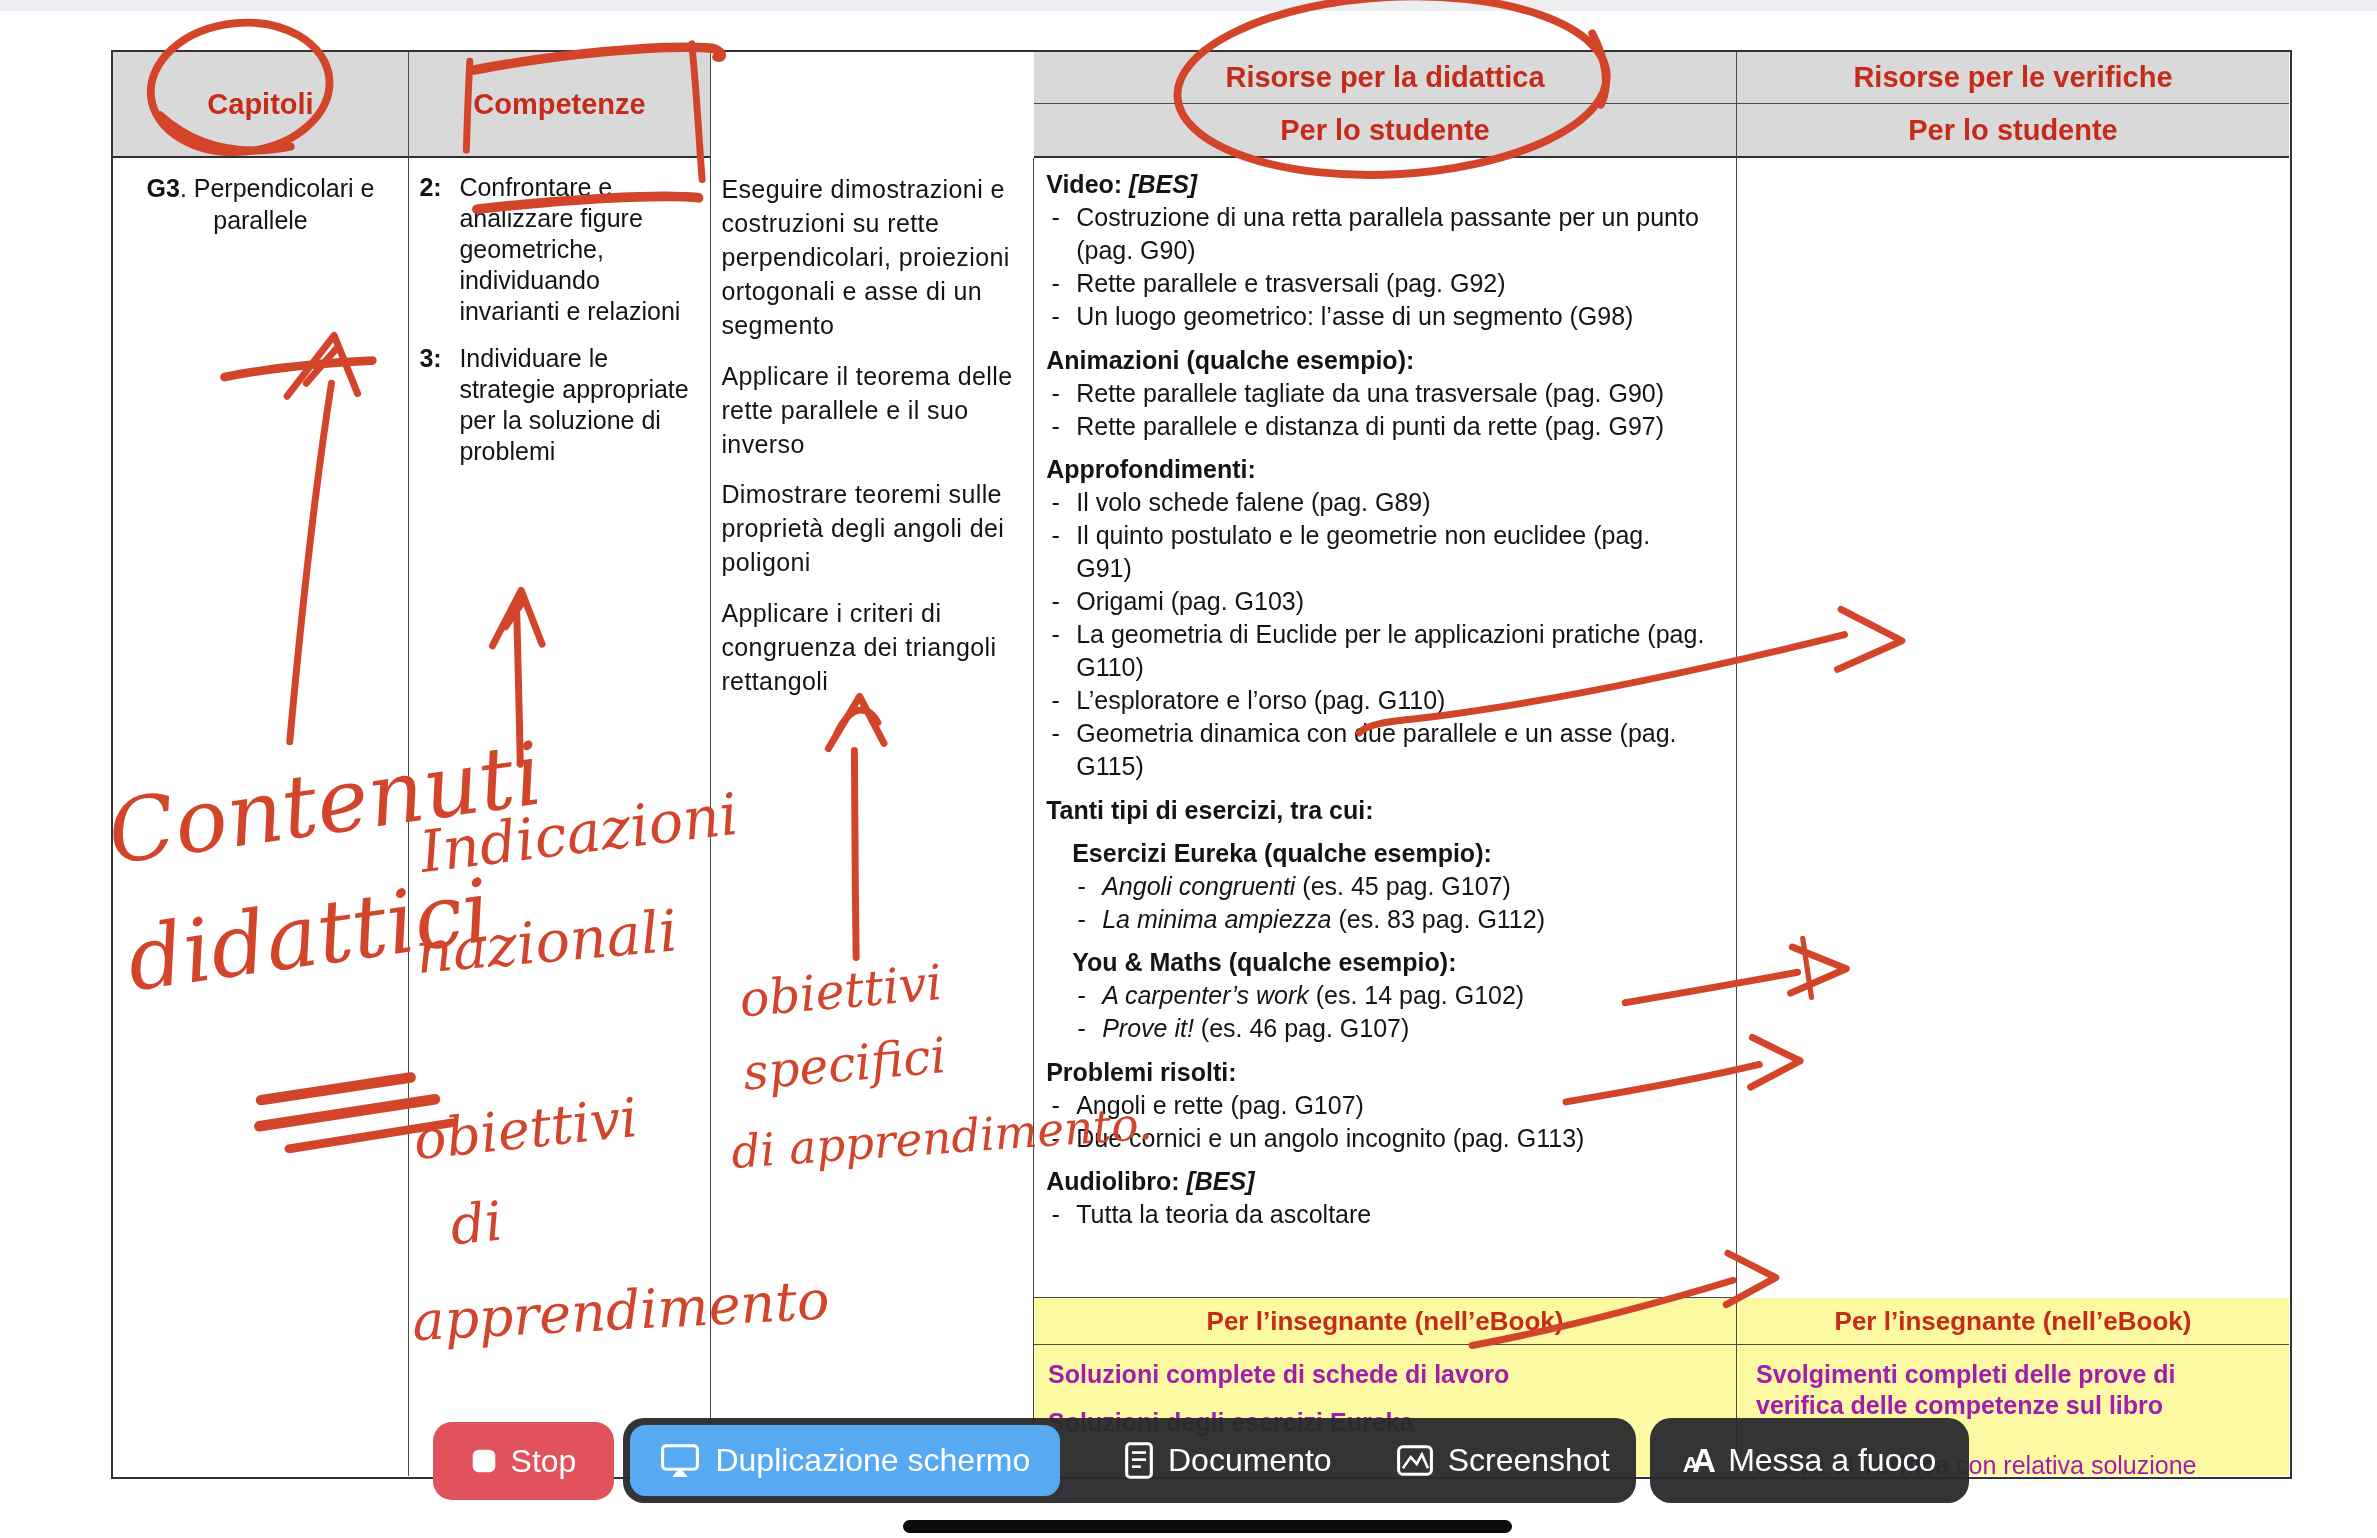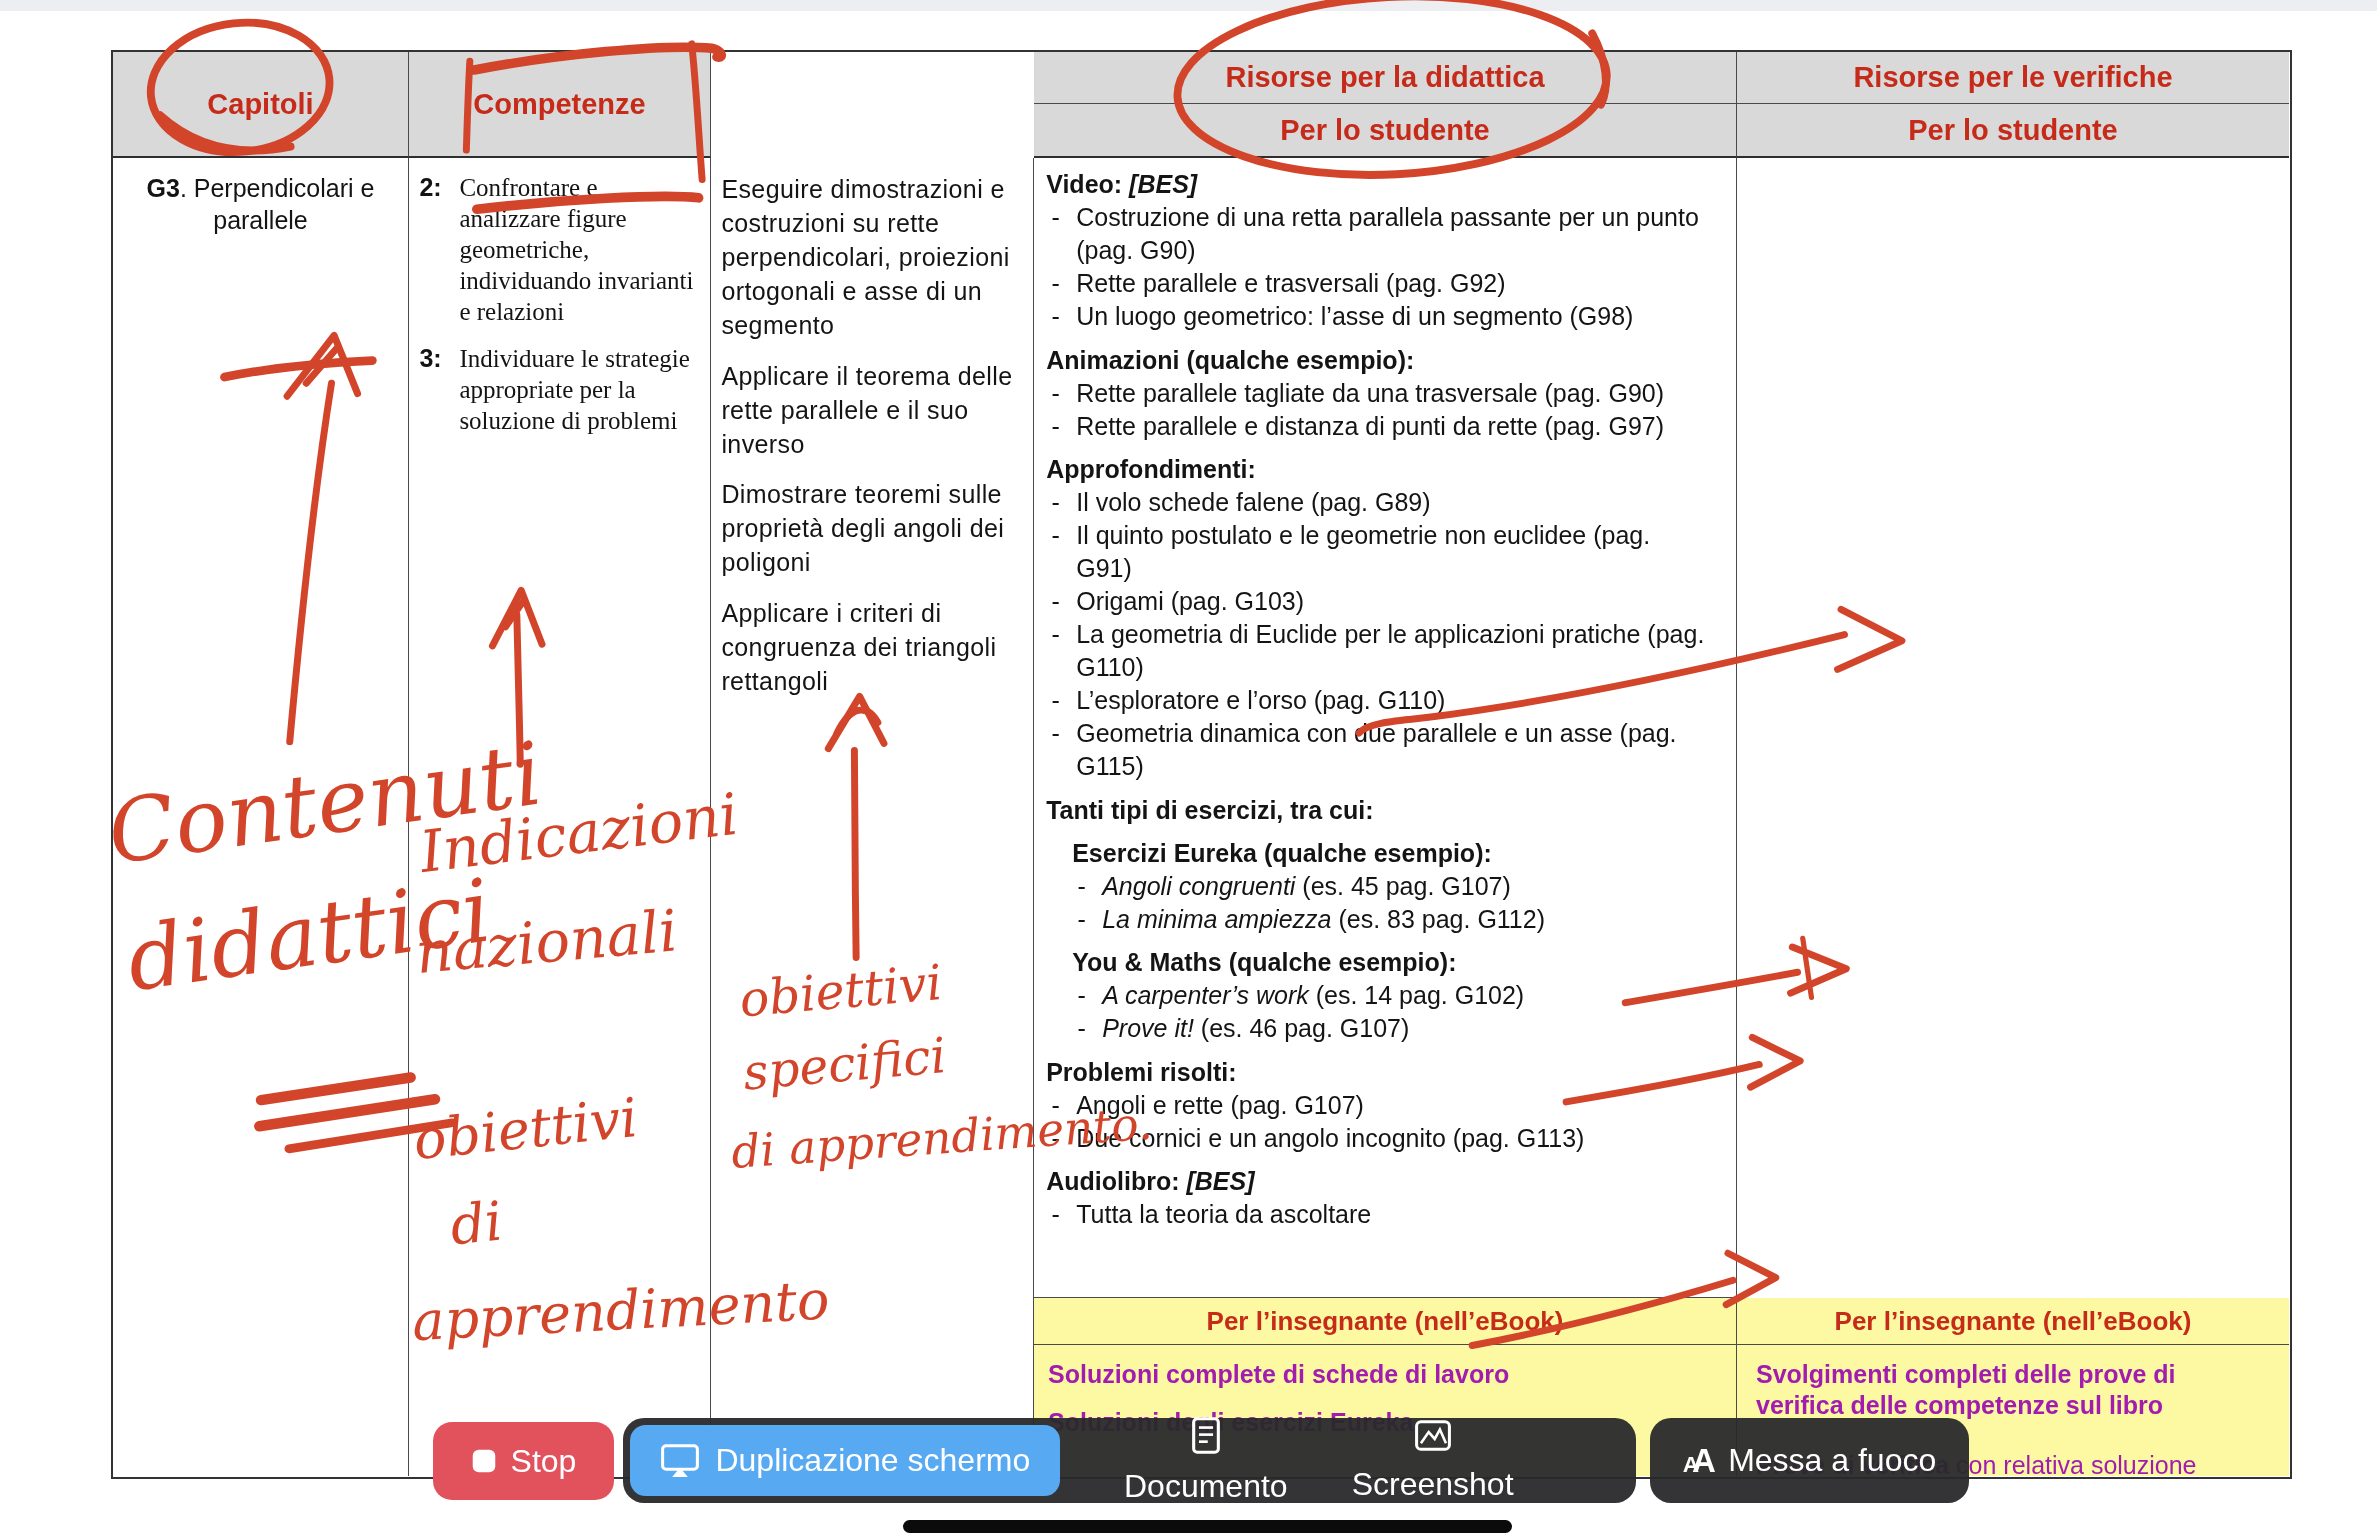--- a/index.html
+++ b/index.html
@@ -24,21 +24,21 @@
   .yhdr{color:#c62b1a;font-weight:bold;font-size:26px;display:flex;align-items:center;justify-content:center;}
   .ycontent{padding:14px 19px 0 14px;font-size:25px;color:#a21caf;}
   .ycontent .yitem{font-weight:bold;margin-bottom:17.4px;line-height:31px;}
 
   
   #cell-capitoli{padding-top:14px;text-align:center;line-height:32px;}
   
   #cell-competenze{padding:14px 7px 0 10.4px;}
   .comp-row{display:flex;margin-bottom:15.7px;line-height:31px;}
   .comp-num{width:40px;font-weight:bold;flex:none;}
-  .comp-text{flex:1;font-family:Liberation Serif, serif;}
+  .comp-text{flex:1;}
   
   #cell-abilita{padding:14px 12.2px 0 10.4px;line-height:34px;letter-spacing:0.4px;}
   #cell-abilita p{margin:0 0 16.5px 0;}
   
   .rcontent{padding:10.4px 31px 0 12.2px;line-height:33px;}
   .s-title{font-weight:bold;margin-top:10.4px;}
   .s-title:first-child{margin-top:0;}
   .s-title .bes{font-style:italic;}
   .li{position:relative;padding-left:30px;}
   .li::before{content:"-";position:absolute;left:5.2px;}
@@ -51,21 +51,21 @@
   #annotations text{fill:#d2452a;font-family:"DejaVu Serif","Liberation Serif",serif;font-style:italic;}
 
   
   .tb{position:absolute;z-index:10;display:flex;align-items:center;color:#fff;font-size:32px;}
   #stop-btn{left:433px;top:1422px;width:181px;height:78px;background:#e2525c;border-radius:19px;
             justify-content:center;gap:14px;}
   #tb-group1{left:623px;top:1418px;width:1013px;height:85px;background:rgba(41,41,44,.95);border-radius:21px;
              padding:0 30px 0 7px;gap:8px;}
   #mirror-btn{width:430px;height:71px;background:#57a9f2;border-radius:15.7px;display:flex;align-items:center;
               justify-content:center;gap:15.7px;flex:none;}
-  .tb-item{display:flex;align-items:center;gap:14px;margin-left:56px;flex-direction:column;}
+  .tb-item{display:flex;align-items:center;gap:14px;margin-left:56px;}
   #tb-group2{left:1650px;top:1418px;width:319px;height:85px;background:rgba(41,41,44,.95);border-radius:21px;
              justify-content:center;gap:12.2px;}
   .focus-a1{font-size:22.6px;font-weight:bold;}
   .focus-a2{font-size:33px;font-weight:bold;margin-left:-7px;}
   #home-indicator{position:absolute;left:903px;top:1520px;width:609px;height:13px;border-radius:7px;
                   background:#0b0b0b;z-index:11;}
   .icn{flex:none;display:block;}
 </style>
 </head>
 <body>

